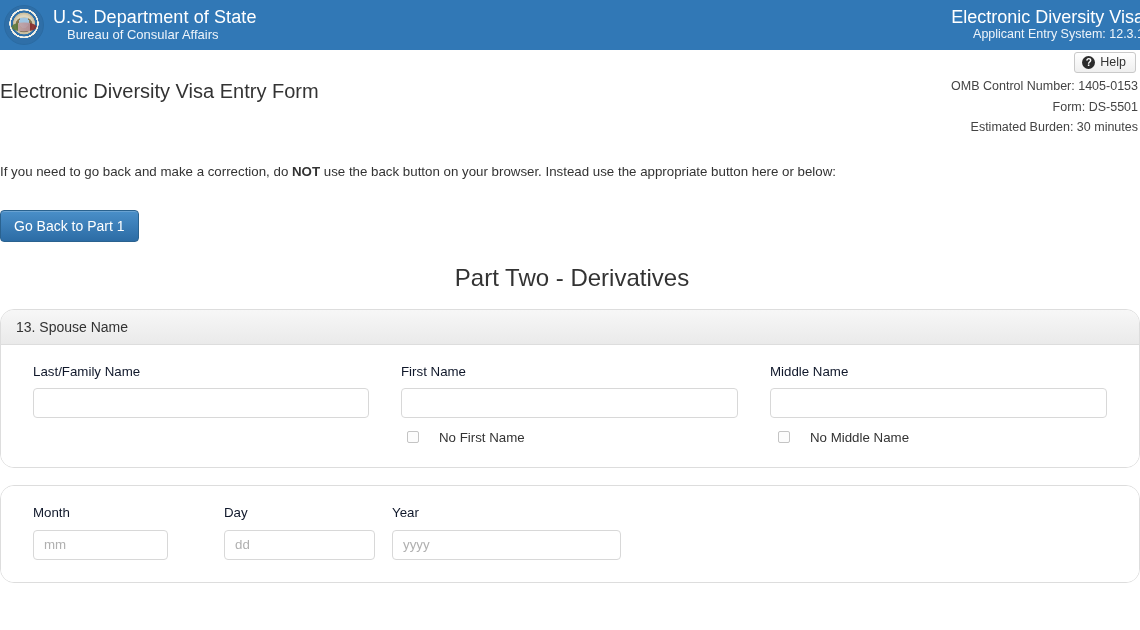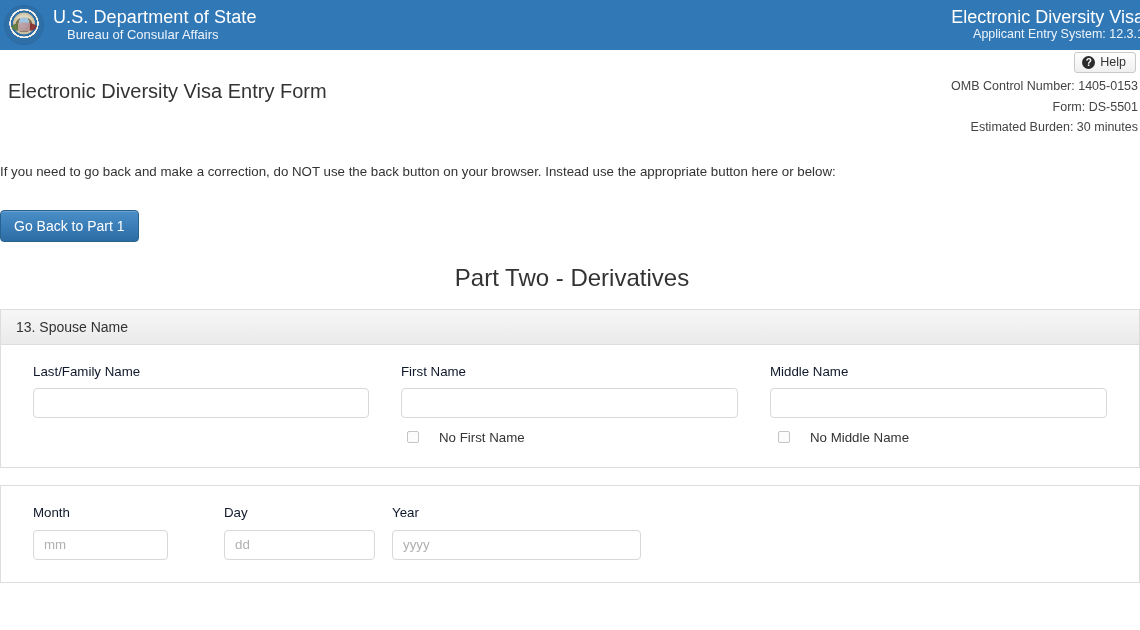--- a/index.html
+++ b/index.html
@@ -124,21 +124,20 @@
     line-height: 13px;
     text-align: center;
     font-weight: bold;
   }
 
   
   .title-row {
     position: relative;
     padding: 0 4px 0 0;
     height: 92px;
-    margin-left: 8px;
   }
   .form-title {
     position: absolute;
     left: -4px;
     top: 4px;
     font-size: 20px;
     color: #333333;
     font-weight: normal;
     margin: 0;
     white-space: nowrap;
@@ -157,21 +156,21 @@
   .instruction {
     position: relative;
     font-size: 13.3px;
     color: #333333;
     margin: 0;
     padding: 0;
     left: -4px;
     top: -4px;
     white-space: nowrap;
   }
-  .instruction b { font-weight: normal; }
+  .instruction b { font-weight: bold; }
 
   
   .goback-wrap {
     position: relative;
     margin-top: 27px;
     height: 34px;
   }
   .btn-primary {
     position: absolute;
     left: -4px;
@@ -196,21 +195,21 @@
     margin: 20px 0 0 0;
     padding: 0;
   }
 
   
   .panel {
     margin-top: 17px;
     margin-left: -4px;
     margin-right: 0px;
     border: 1px solid #dddddd;
-    border-radius: 0;
+    border-radius: 14px;
     background: #ffffff;
     overflow: hidden;
   }
   .panel-heading {
     background: linear-gradient(#f7f7f7, #eaeaea);
     border-bottom: 1px solid #dddddd;
     padding: 9px 15px;
     font-size: 14px;
     color: #333333;
   }
@@ -264,21 +263,21 @@
   }
   .check-row.indent-first { padding-left: 6px; }
   .check-row.indent-mid { padding-left: 8px; }
 
   
   .date-col-m { width: 168px; padding-left: 17px; padding-right: 0; }
   .date-col-d { width: 168px; padding-left: 40px; padding-right: 0; }
   .date-col-y { width: 280px; padding-left: 40px; padding-right: 0; }
   .date-col-m .text-input { width: 135px; }
   .date-col-d .text-input { width: 151px; }
-  .date-col-y .text-input { width: 249px; }
+  .date-col-y .text-input { width: 229px; }
   .date-col-m .field-label,
   .date-col-d .field-label,
   .date-col-y .field-label { margin-bottom: 9px; }
 
   .page-wrap { padding: 0 0 0 4px; }
 </style>
 </head>
 <body>
 
 <div class="banner">

